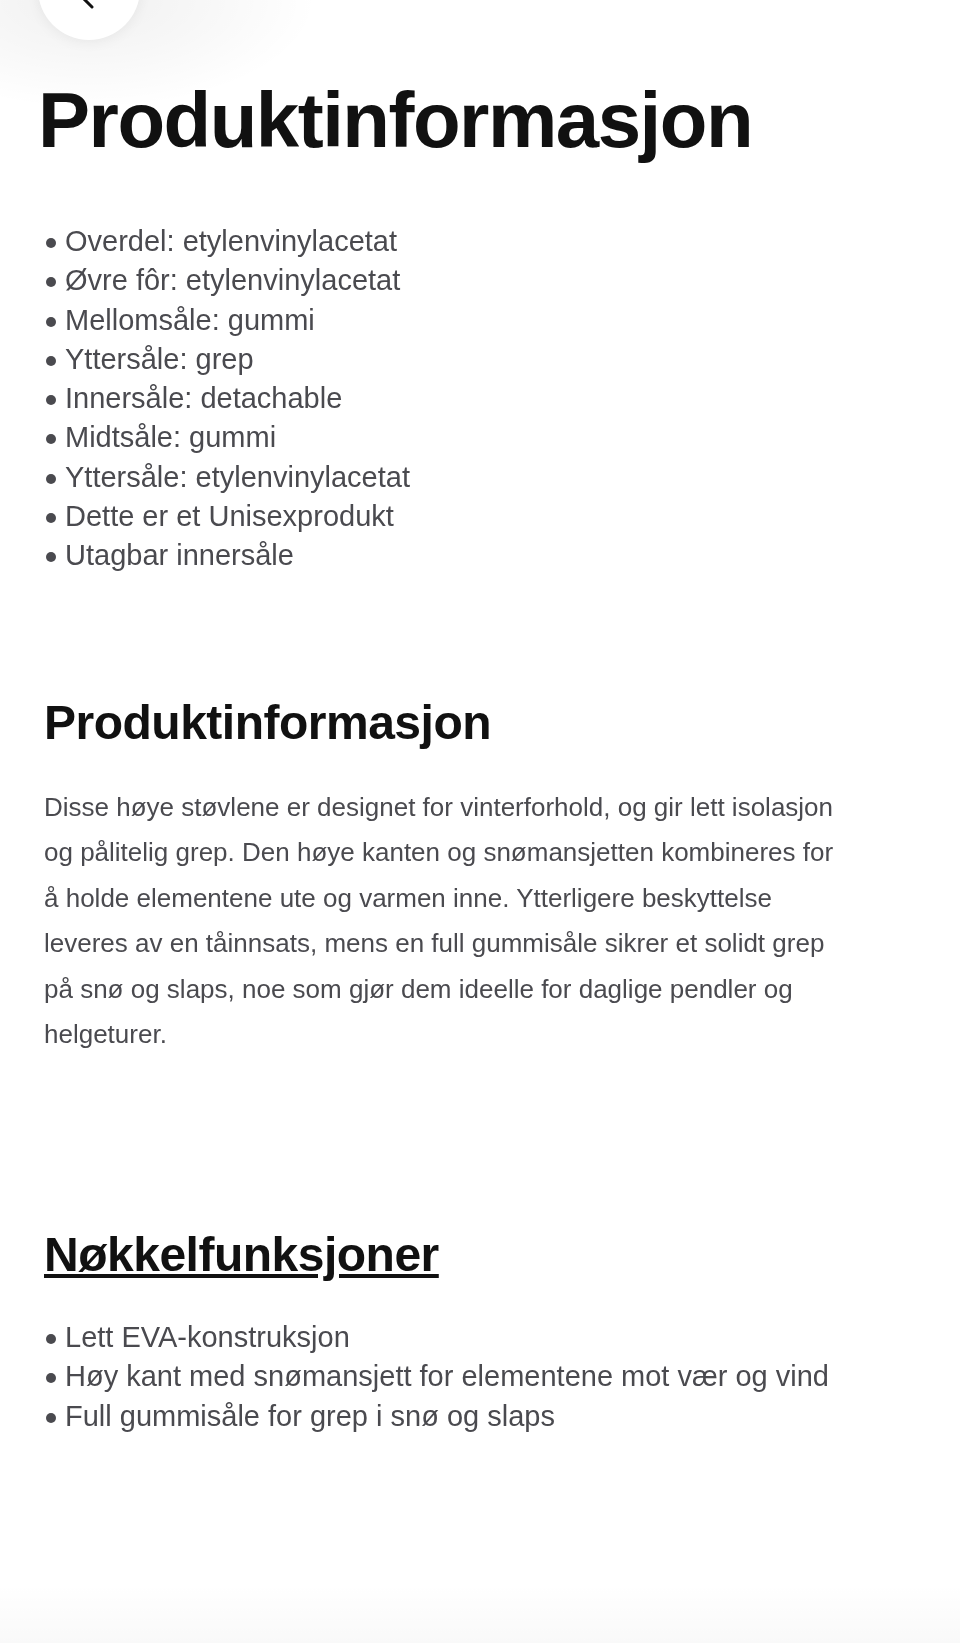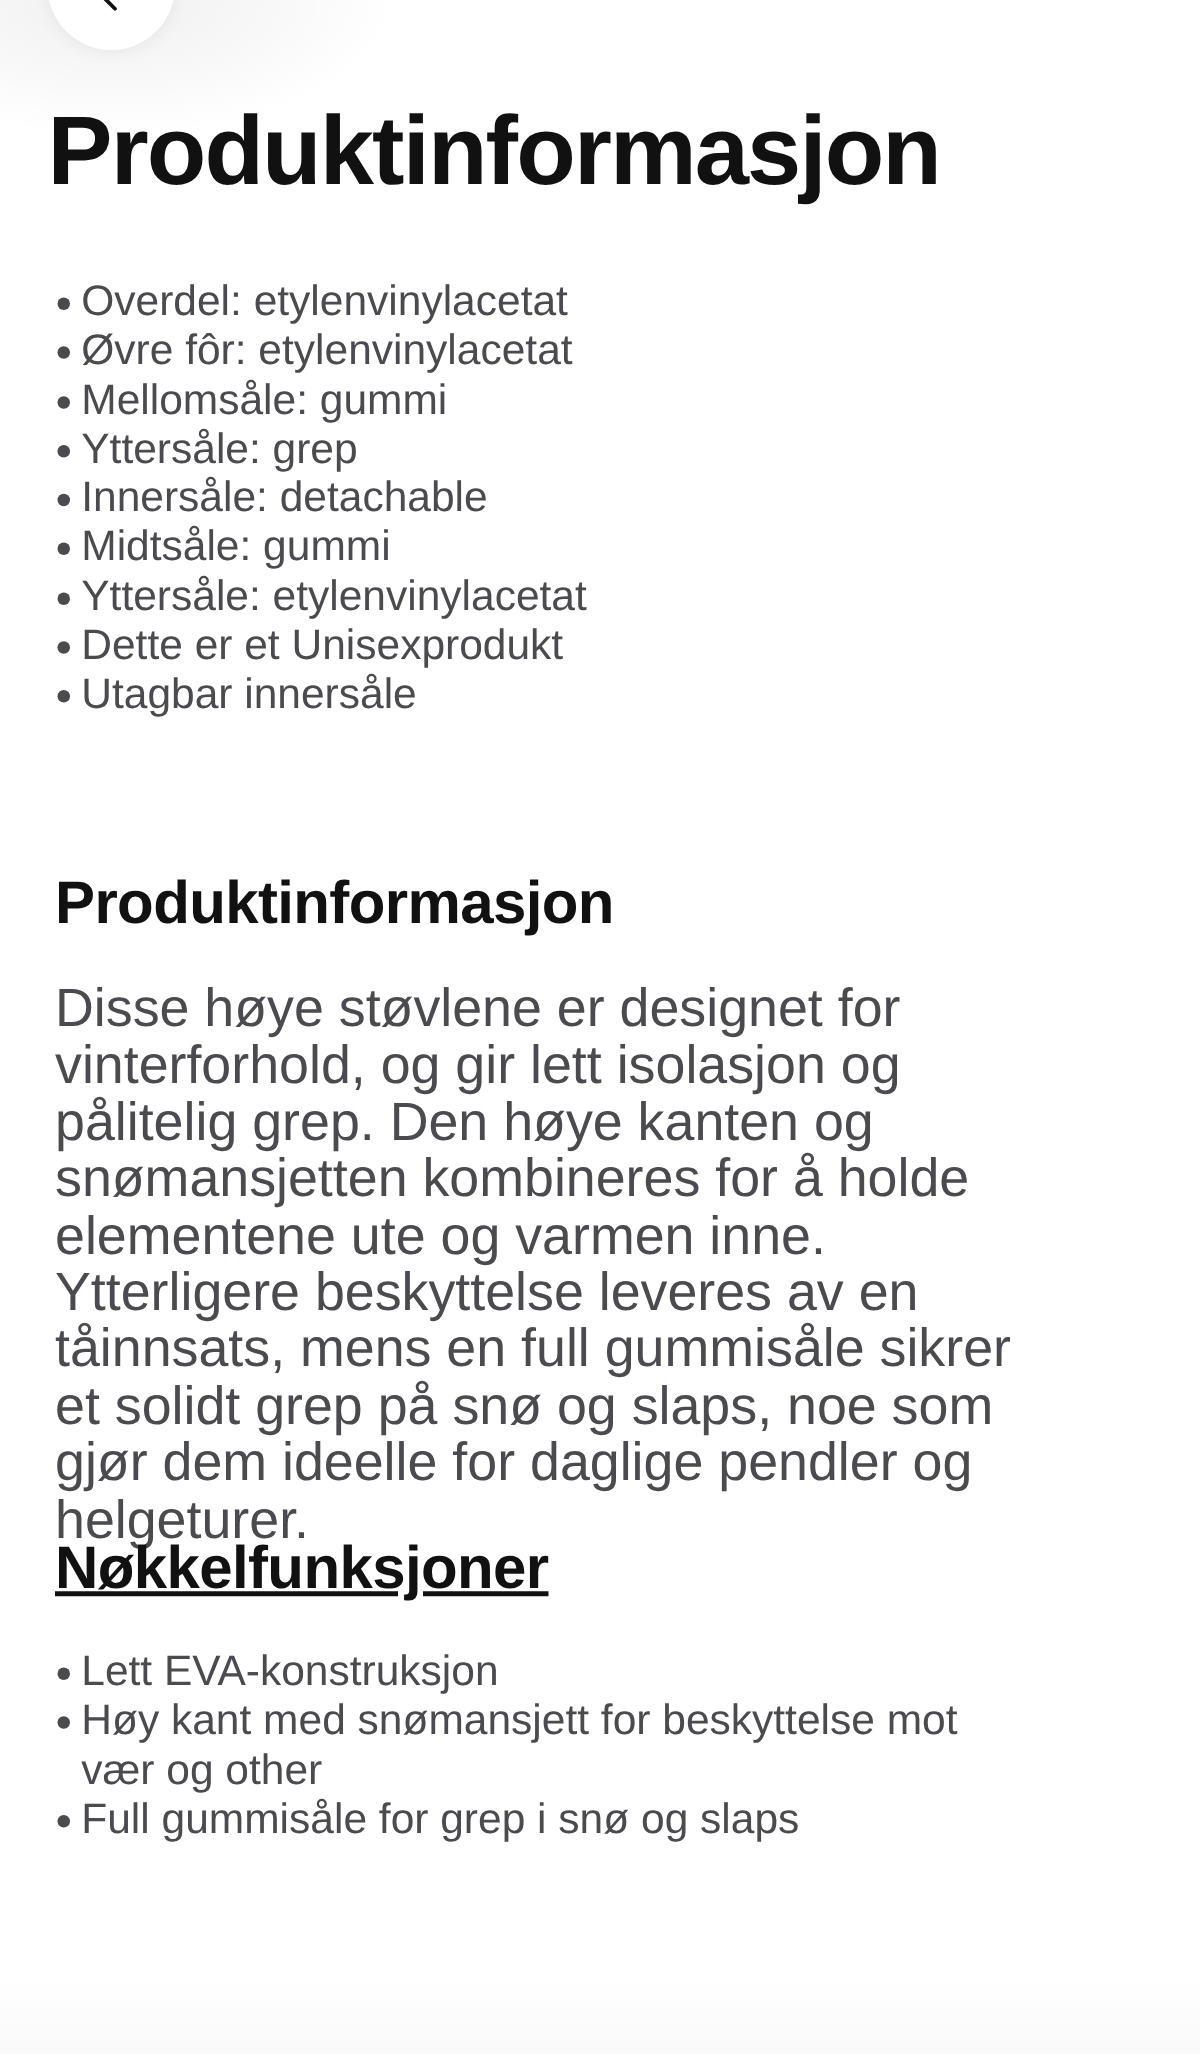--- a/index.html
+++ b/index.html
@@ -49,21 +49,21 @@
       letter-spacing: -1.5px;
       color: #111111;
       line-height: 1.1;
     }
     .spec-list, .feature-list {
       position: absolute;
       left: 44px;
       margin: 0;
       padding: 0;
       list-style: none;
-      font-size: 34px;
+      font-size: 29px;
       color: #4a4a4f;
       line-height: 39.3px;
     }
     .spec-list { top: 222px; }
     .spec-list li, .feature-list li {
       position: relative;
       padding-left: 21px;
     }
     .spec-list li::before, .feature-list li::before {
       content: "";
@@ -86,21 +86,21 @@
       letter-spacing: -0.5px;
     }
     .heading-info { top: 695px; }
     .heading-features { top: 1227px; text-decoration: underline; }
     .description {
       position: absolute;
       left: 44px;
       top: 785px;
       width: 800px;
       margin: 0;
-      font-size: 43px;
+      font-size: 26px;
       line-height: 45.4px;
       color: #4a4a4f;
     }
     .footer-shade {
       position: absolute;
       left: 0;
       bottom: 0;
       width: 960px;
       height: 60px;
       background: linear-gradient(to bottom, rgba(255,255,255,0) 0%, rgba(0,0,0,0.025) 100%);
@@ -133,17 +133,17 @@
 </ul>
 
 <h2 class="section-heading heading-info">Produktinformasjon</h2>
 
 <p class="description">Disse høye støvlene er designet for vinterforhold, og gir lett isolasjon og pålitelig grep. Den høye kanten og snømansjetten kombineres for å holde elementene ute og varmen inne. Ytterligere beskyttelse leveres av en tåinnsats, mens en full gummisåle sikrer et solidt grep på snø og slaps, noe som gjør dem ideelle for daglige pendler og helgeturer.</p>
 
 <h2 class="section-heading heading-features">Nøkkelfunksjoner</h2>
 
 <ul class="feature-list">
   <li>Lett EVA-konstruksjon</li>
-  <li>Høy kant med snømansjett for beskyttelse mot vær og other</li>
+  <li>Høy kant med snømansjett for elementene mot vær og vind</li>
   <li>Full gummisåle for grep i snø og slaps</li>
 </ul>
 
 <div class="footer-shade"></div>
 
 </body></html>

